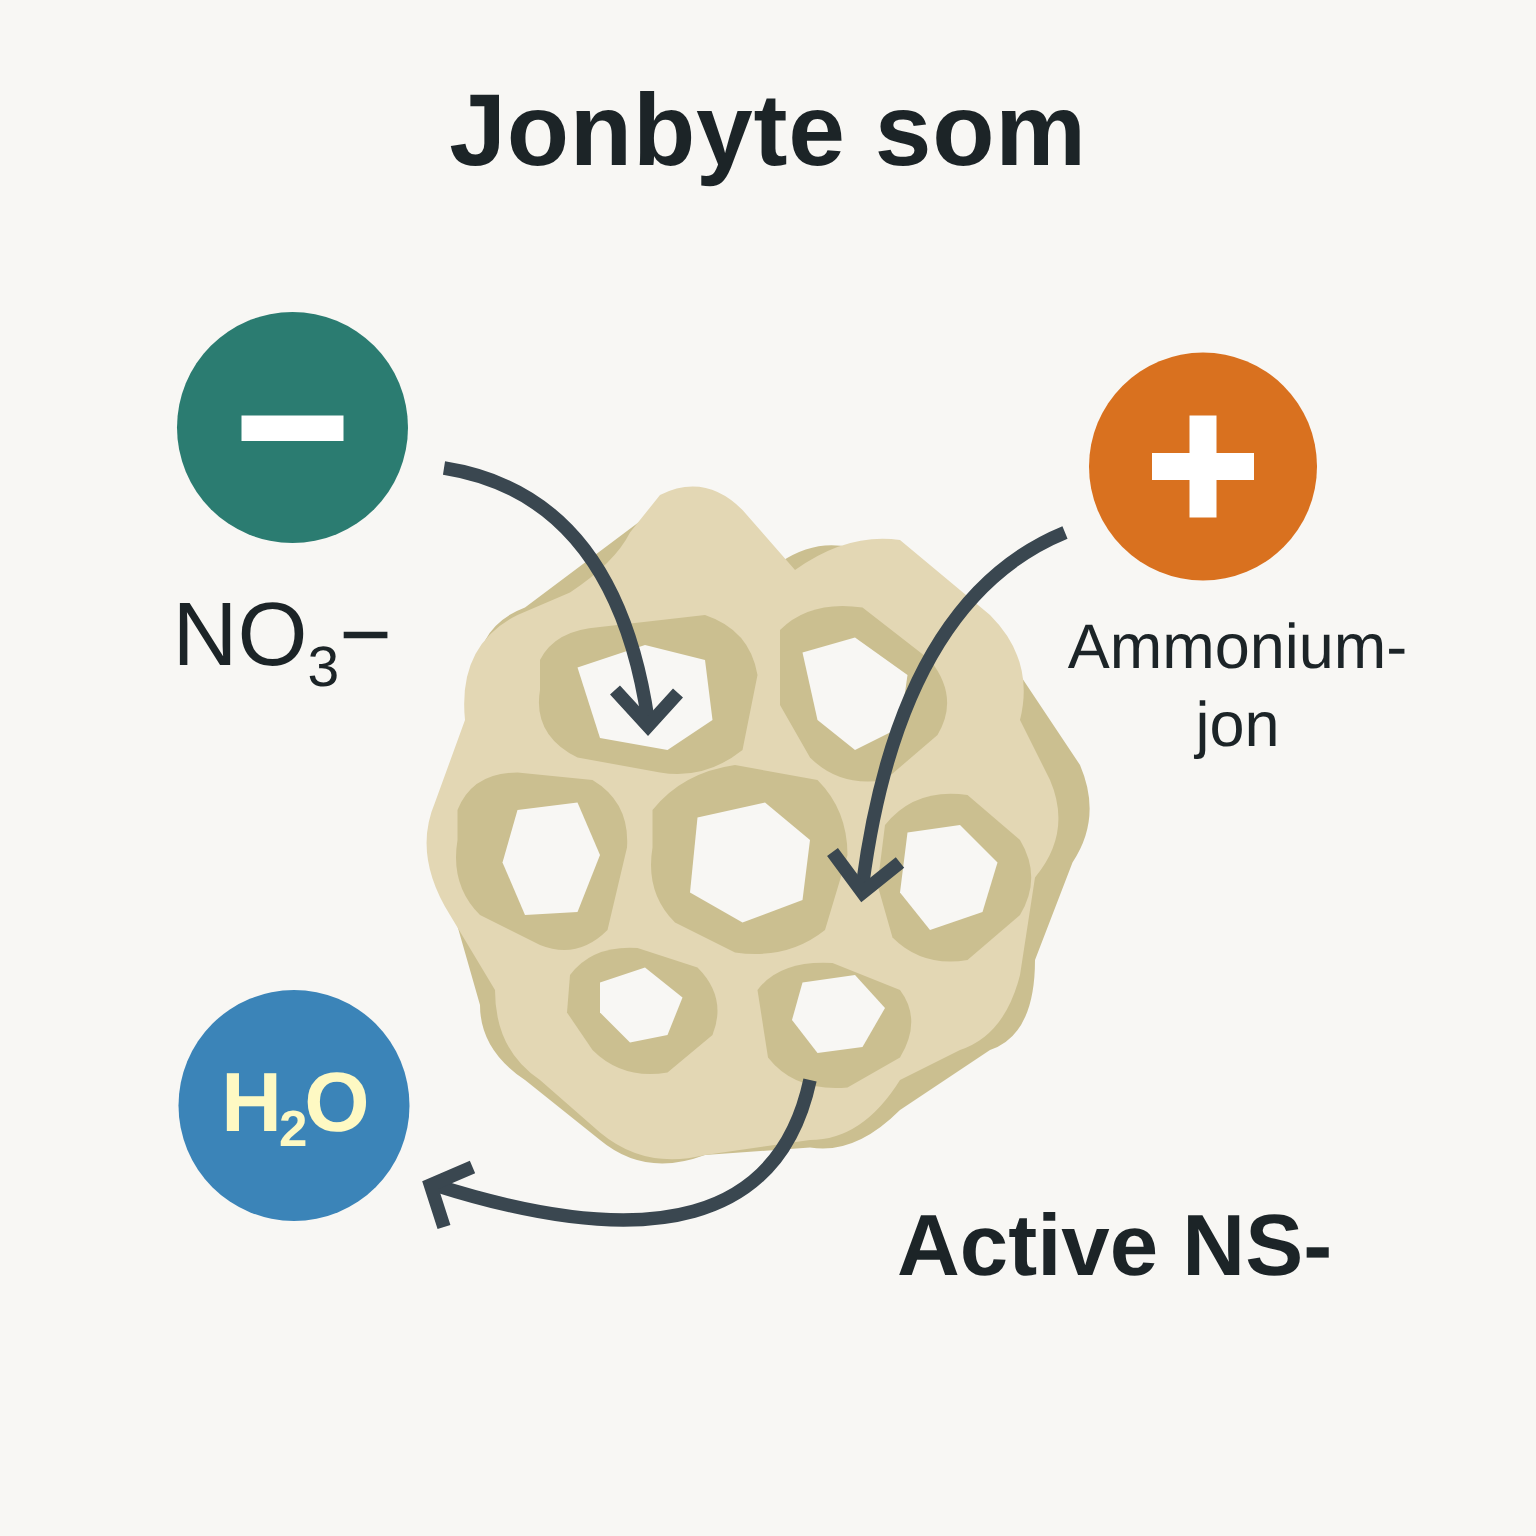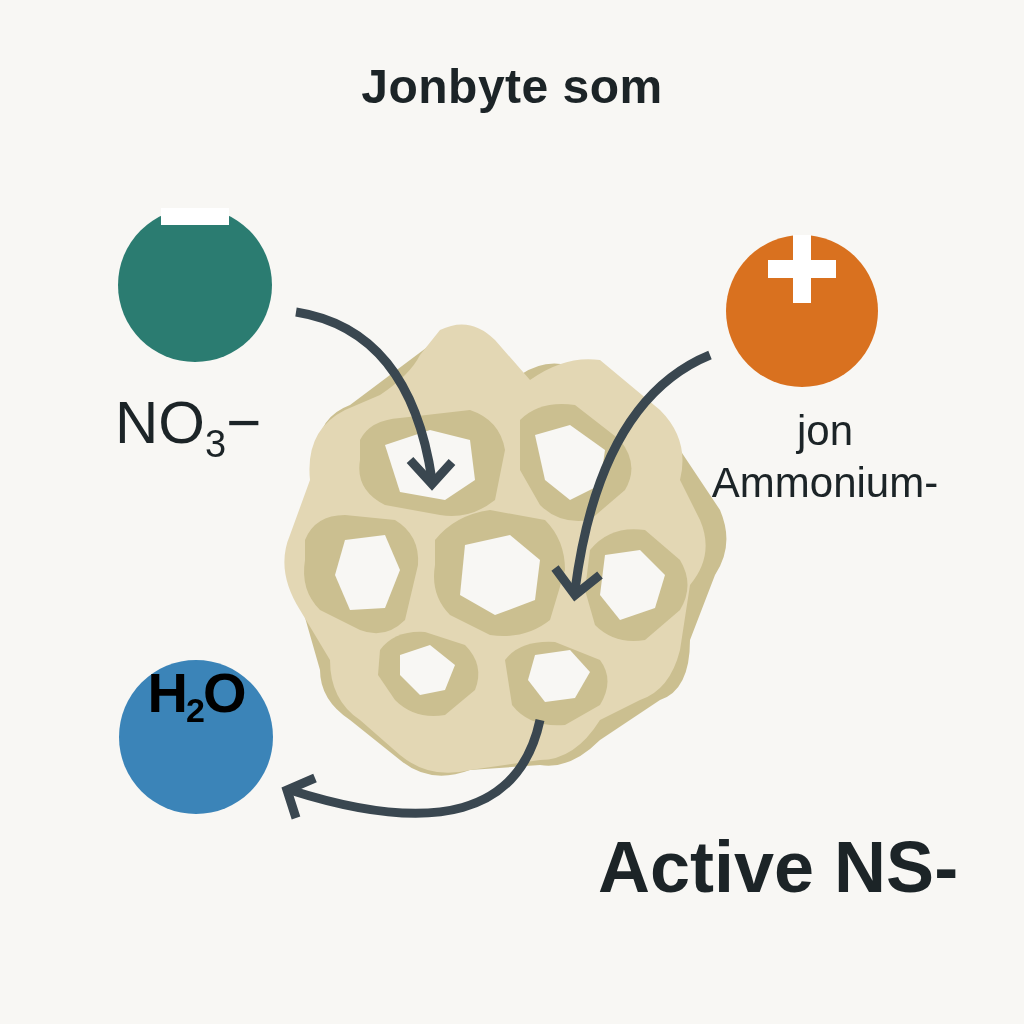--- a/index.html
+++ b/index.html
@@ -1,34 +1,34 @@
 <!DOCTYPE html>
 <html><head>
 <meta charset="utf-8">
 <style>
   html,body{margin:0;padding:0;}
   body{width:1024px;height:1024px;background:#f8f7f4;position:relative;overflow:hidden;
        font-family:"Liberation Sans","DejaVu Sans",sans-serif;color:#1c2427;}
   .title{position:absolute;left:0;width:1024px;top:48px;text-align:center;
-         font-size:48px;font-weight:700;line-height:78px;letter-spacing:0.5px;}
-  .circle{position:absolute;border-radius:50%;display:flex;align-items:flex-start;justify-content:center;color:#000000;}
+         font-size:68px;font-weight:700;line-height:78px;letter-spacing:0.5px;}
+  .circle{position:absolute;border-radius:50%;display:flex;align-items:center;justify-content:center;color:#fef9c3;}
   .c-minus{left:118px;top:208px;width:154px;height:154px;background:#2b7c71;}
   .c-plus{left:726px;top:235px;width:152px;height:152px;background:#d9711f;}
   .c-water{left:119px;top:660px;width:154px;height:154px;background:#3b84b8;}
   .minus-bar{width:68px;height:17px;background:#fff;}
   .plus{position:relative;width:68px;height:68px;}
   .plus .h{position:absolute;left:0;top:25px;width:68px;height:18px;background:#fff;}
   .plus .v{position:absolute;left:25px;top:0;width:18px;height:68px;background:#fff;}
   .water-text{font-size:56px;font-weight:700;letter-spacing:-2px;}
   .water-text sub{font-size:34px;vertical-align:-10px;}
   .label{position:absolute;font-weight:400;text-align:right;}
   .no3{left:115px;top:388px;font-size:60px;}
   .no3 sub{font-size:38px;vertical-align:-14px;}
   .ammo{left:690px;top:405px;font-size:42px;line-height:52px;text-align:center;width:270px;}
-  .active{left:598px;top:795px;font-size:72px;font-weight:700;line-height:72px;margin-top:36px;}
+  .active{left:598px;top:795px;font-size:58px;font-weight:700;line-height:72px;}
   svg.art{position:absolute;left:0;top:0;}
 </style>
 </head>
 <body>
 
 <div class="title">
   <div>Jonbyte som</div>
 </div>
 
 <svg class="art" width="1024" height="1024" viewBox="0 0 1024 1024">
@@ -70,22 +70,22 @@
 </div>
 <div class="label no3"><span>NO</span><sub>3</sub><span>−</span></div>
 
 <div class="circle c-plus">
   <div class="plus">
       <div class="h"></div>
       <div class="v"></div>
     </div>
 </div>
 <div class="label ammo">
+  <div>Ammonium-</div>
   <div>jon</div>
-  <div>Ammonium-</div>
 </div>
 
 <div class="circle c-water">
   <div class="water-text"><span>H</span><sub>2</sub><span>O</span></div>
 </div>
 
 <div class="label active">
   <div>Active NS-</div>
 </div>
 

